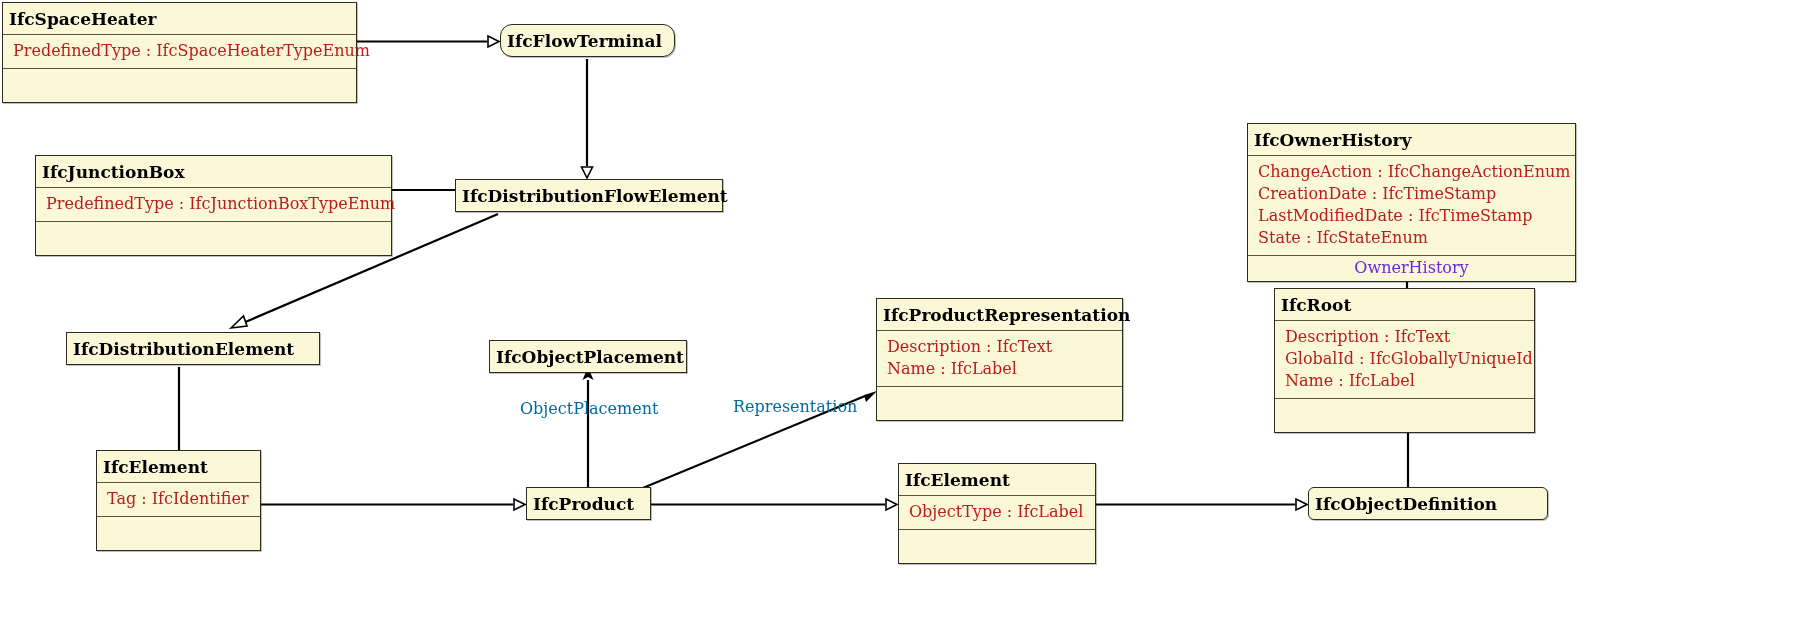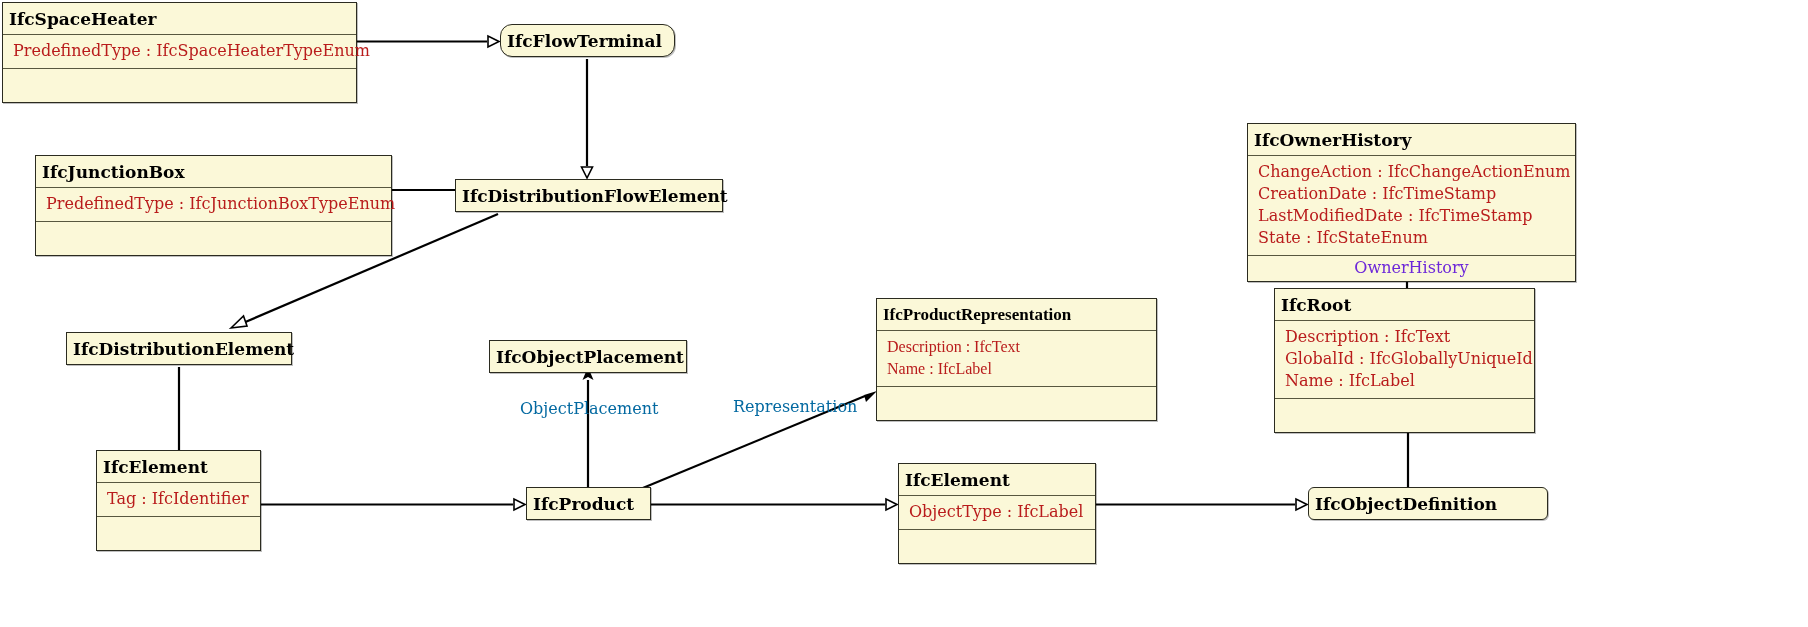--- a/index.html
+++ b/index.html
@@ -175,29 +175,29 @@
       <div class="uml-attr">PredefinedType : IfcJunctionBoxTypeEnum</div>
     </div>
     <div class="uml-sep"></div>
     <div class="uml-attrs uml-empty"></div>
   </div>
 
   <div class="uml-class" style="left:455px; top:179px; width:268px;">
     <div class="uml-title">IfcDistributionFlowElement</div>
   </div>
 
-  <div class="uml-class" style="left:66px; top:332px; width:226px;">
+  <div class="uml-class" style="left:66px; top:332px; width:254px;">
     <div class="uml-title">IfcDistributionElement</div>
   </div>
 
   <div class="uml-class" style="left:489px; top:340px; width:198px;">
     <div class="uml-title">IfcObjectPlacement</div>
   </div>
 
-  <div class="uml-class" style="left:876px; top:298px; width:281px;font-family:Liberation Serif, serif;">
+  <div class="uml-class" style="left:876px; top:298px; width:247px;">
     <div class="uml-title">IfcProductRepresentation</div>
     <div class="uml-sep"></div>
     <div class="uml-attrs">
       <div class="uml-attr">Description : IfcText</div>
       <div class="uml-attr">Name : IfcLabel</div>
     </div>
     <div class="uml-sep"></div>
     <div class="uml-attrs uml-empty"></div>
   </div>
 

